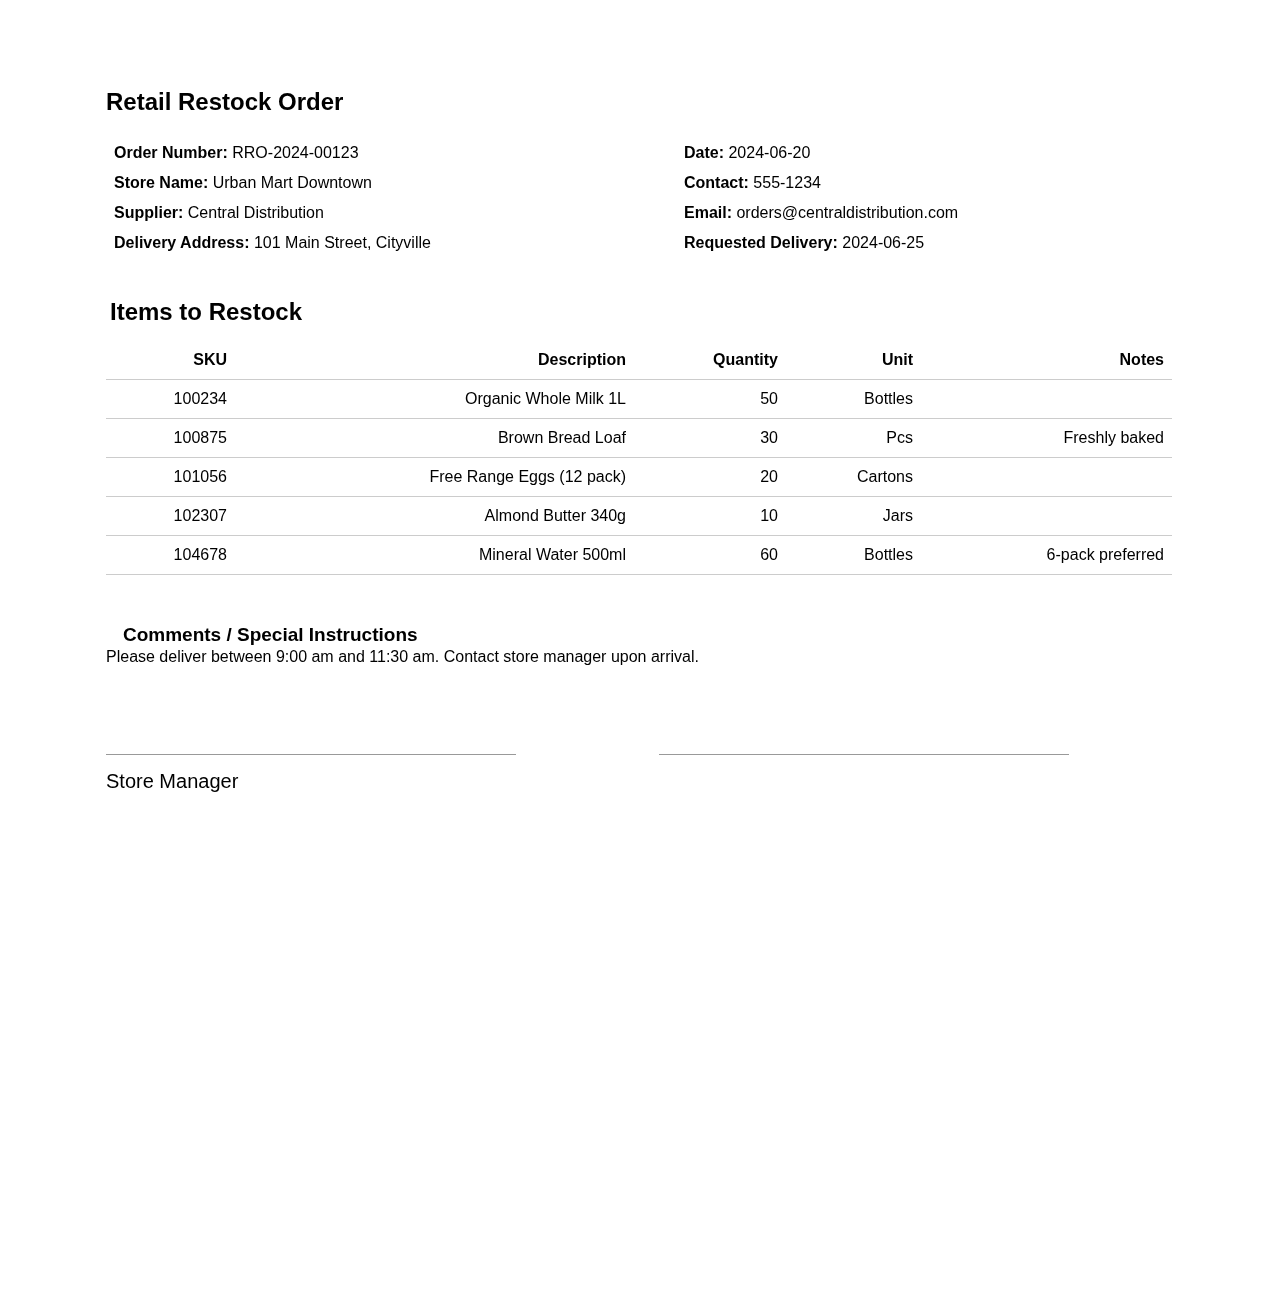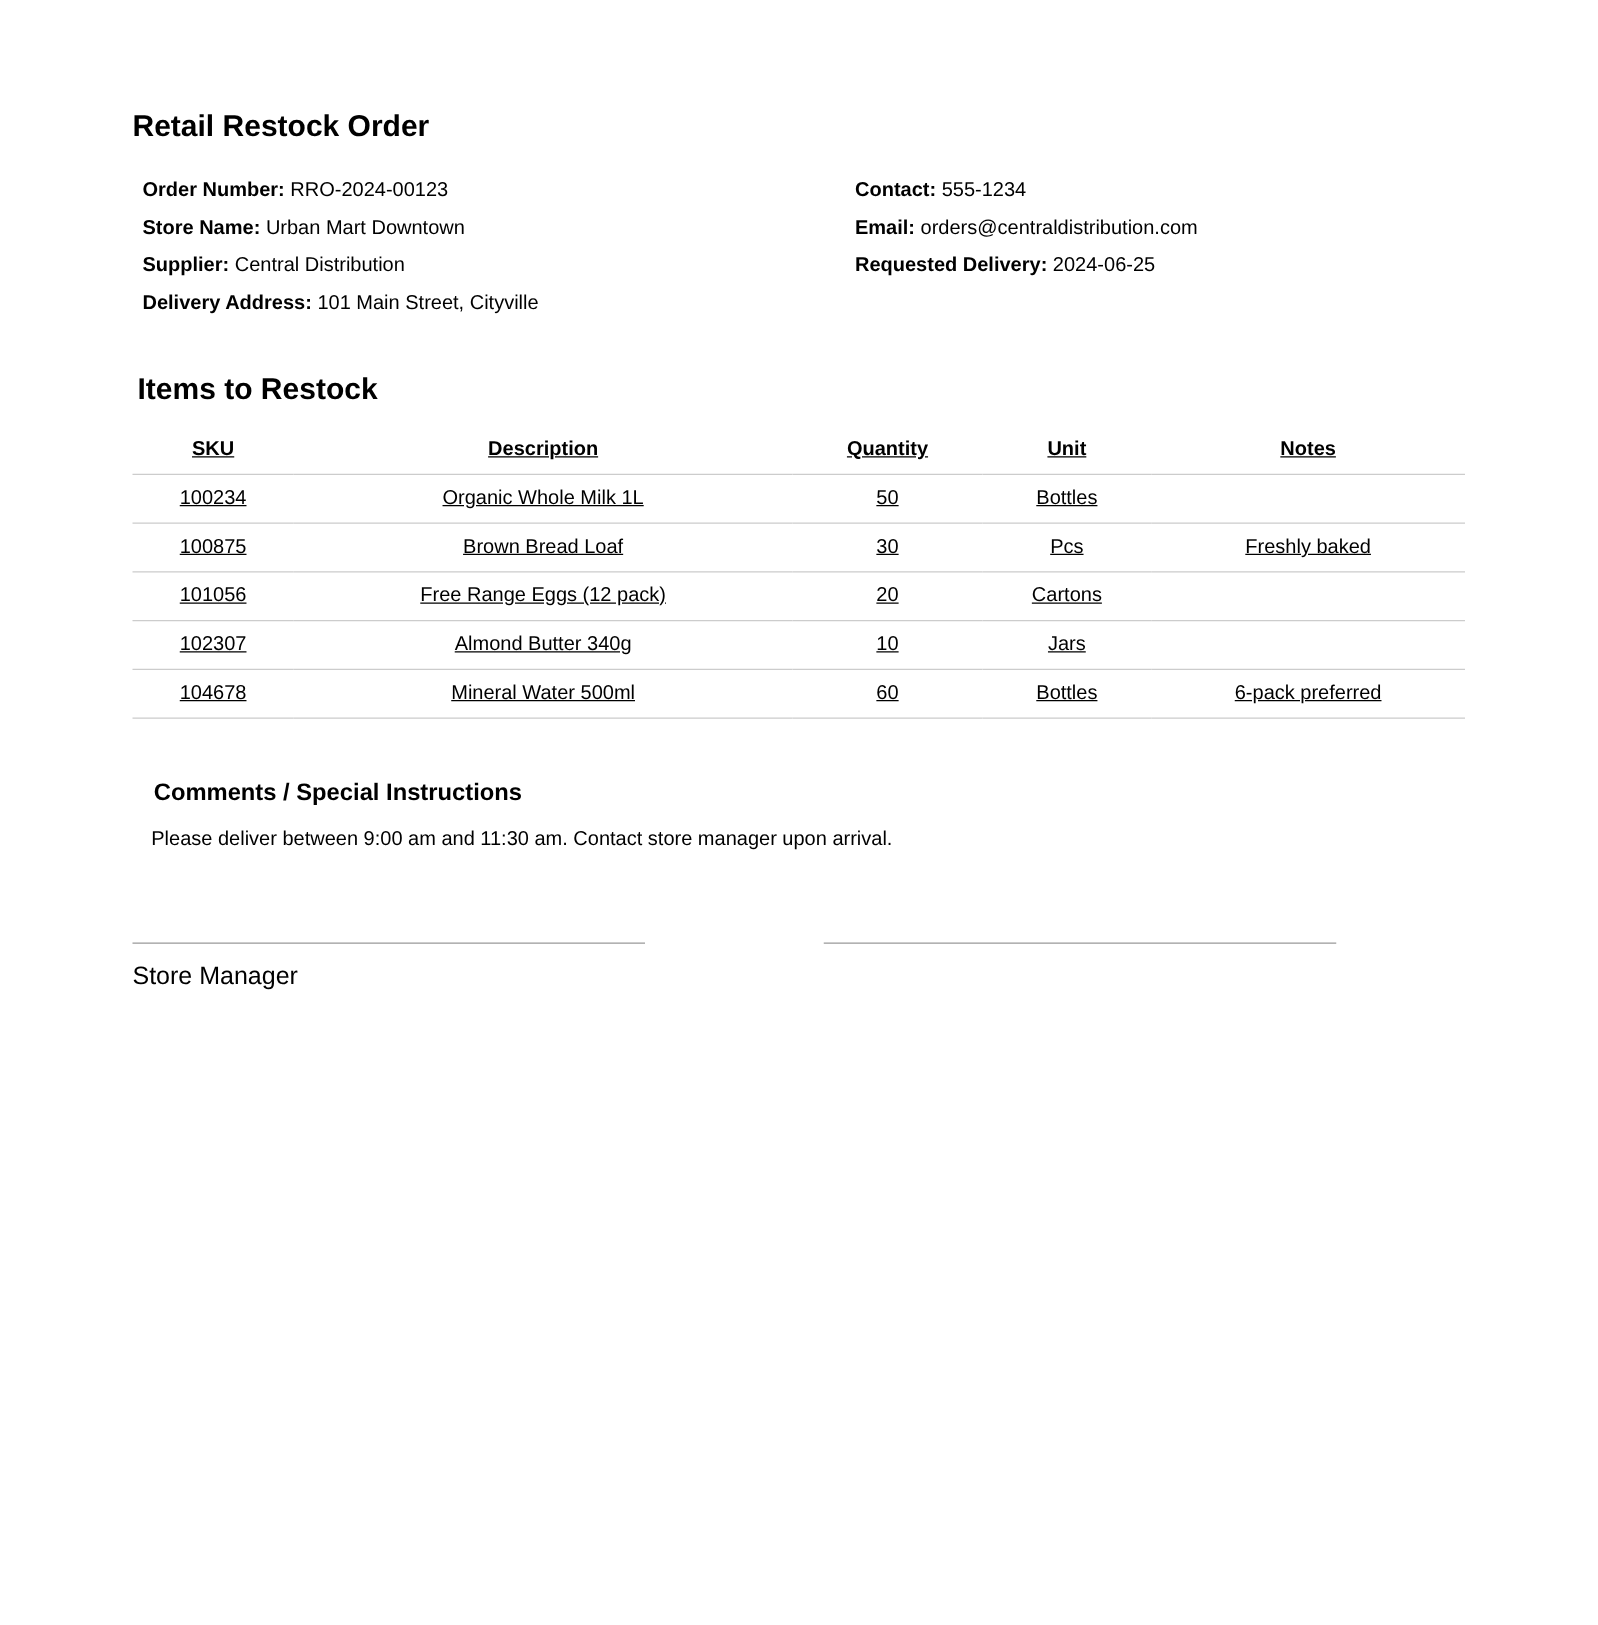--- a/index.html
+++ b/index.html
@@ -61,26 +61,25 @@
     }
     table.items {
       position: absolute;
       top: 341px;
       left: 0;
       width: 1066px;
       border-collapse: collapse;
       font-size: 16px;
     }
     table.items th, table.items td {
-      text-align: center;
+      text-align: right;
       padding: 0 8px;
       height: 38px;
       border-bottom: 1px solid #cccccc;
       white-space: nowrap;
-      text-decoration: underline;
     }
     table.items th {
       font-weight: bold;
       height: 38px;
     }
     .col-sku { width: 113px; }
     .col-desc { width: 383px; }
     .col-qty { width: 136px; }
     .col-unit { width: 119px; }
     h3.comments-title {
@@ -90,21 +89,21 @@
       margin: 17px;
       font-size: 19px;
       font-weight: bold;
       line-height: 22px;
       white-space: nowrap;
     }
     p.comments-text {
       position: absolute;
       top: 648px;
       left: 0;
-      margin: 15px;
+      margin: 0;
       font-size: 16px;
       line-height: 18px;
       white-space: nowrap;
     }
     .sig {
       position: absolute;
       top: 754px;
       width: 410px;
     }
     .sig.left { left: 0; }
@@ -129,20 +128,21 @@
   <h1 class="title">Retail Restock Order</h1>
 
   <div class="meta">
     <div class="meta-col left">
       <div class="meta-row"><b>Order Number:</b> <span>RRO-2024-00123</span></div>
       <div class="meta-row"><b>Store Name:</b> <span>Urban Mart Downtown</span></div>
       <div class="meta-row"><b>Supplier:</b> <span>Central Distribution</span></div>
       <div class="meta-row"><b>Delivery Address:</b> <span>101 Main Street, Cityville</span></div>
     </div>
     <div class="meta-col right">
+      <div class="meta-row"><b>Date:</b> <span>2024-06-20</span></div>
       <div class="meta-row"><b>Contact:</b> <span>555-1234</span></div>
       <div class="meta-row"><b>Email:</b> <span>orders@centraldistribution.com</span></div>
       <div class="meta-row"><b>Requested Delivery:</b> <span>2024-06-25</span></div>
     </div>
   </div>
 
   <h2 class="section">Items to Restock</h2>
 
   <table class="items">
     <thead>

